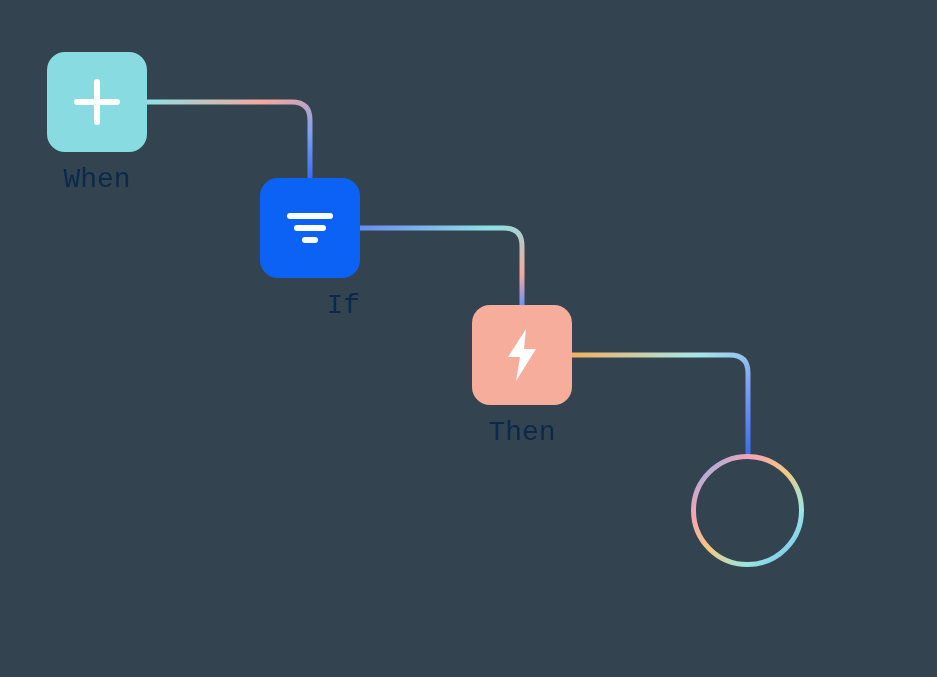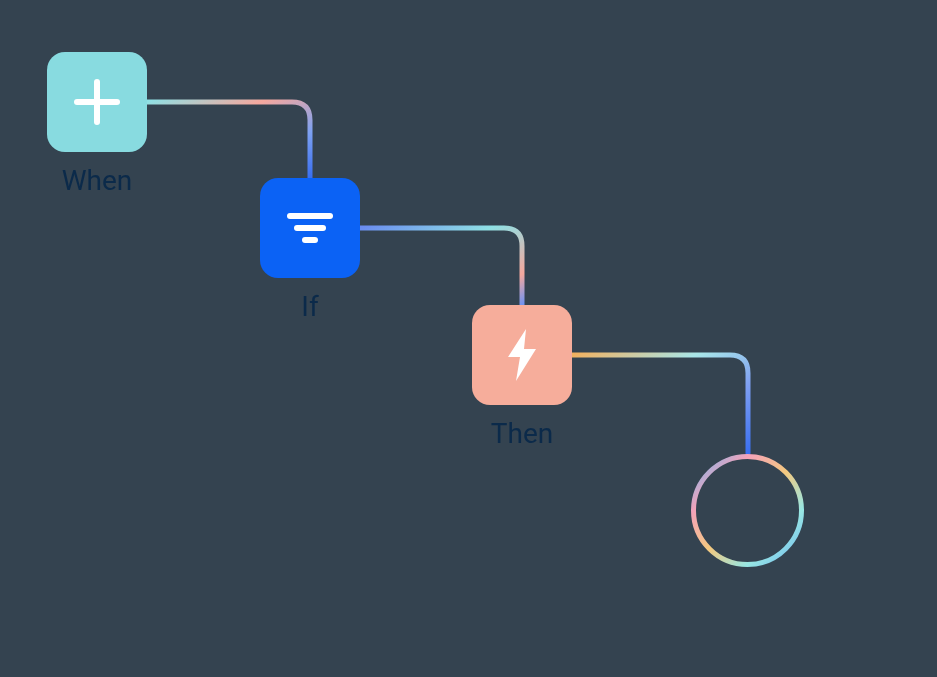--- a/index.html
+++ b/index.html
@@ -7,20 +7,21 @@
   body {
     background: #344350;
     font-family: -apple-system, BlinkMacSystemFont, "Segoe UI", Roboto, sans-serif;
     position: relative;
     overflow: hidden;
   }
   .canvas {
     position: relative;
     width: 937px;
     height: 677px;
+    font-family: Liberation Mono, monospace;
   }
   .connectors {
     position: absolute;
     top: 0; left: 0;
     width: 937px; height: 677px;
     pointer-events: none;
   }
   .node {
     position: absolute;
     width: 100px;
@@ -35,21 +36,21 @@
     color: #0b2a4a;
     font-size: 28px;
     font-weight: 400;
     text-align: center;
   }
   
   .n-when { left: 47px; top: 52px; background: #88dbe0; }
   .l-when { left: 47px; top: 164px; width: 100px; }
   
   .n-if { left: 260px; top: 178px; background: #0b62f5; }
-  .l-if { left: 260px; top: 290px; width: 100px; }
+  .l-if { left: 260px; top: 290px; width: 100px; text-align: right; }
   
   .n-then { left: 472px; top: 305px; background: #f6ad9b; }
   .l-then { left: 472px; top: 417px; width: 100px; text-align: center; }
   
   .n-add {
     left: 690px; top: 453px;
     width: 115px; height: 115px;
     border-radius: 50%;
     background: transparent;
   }

